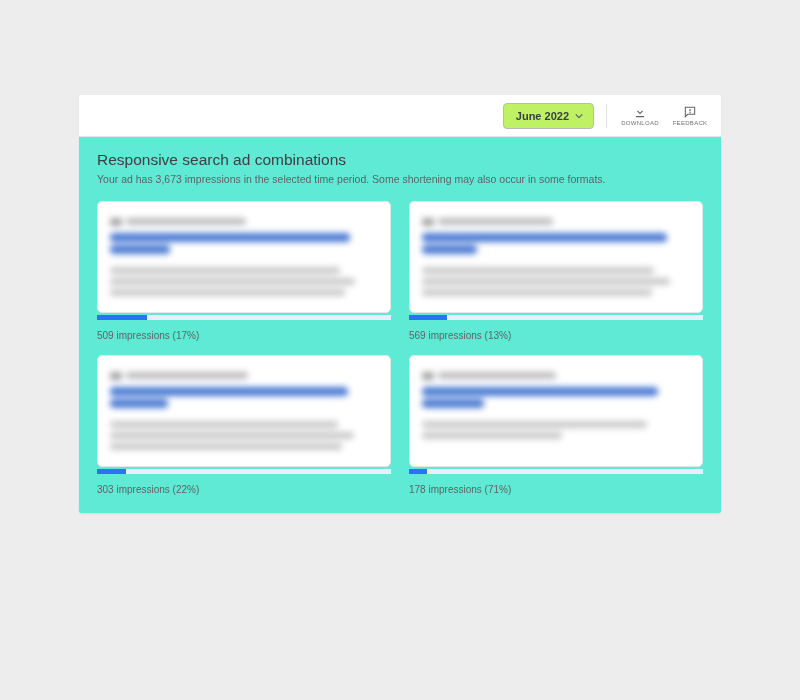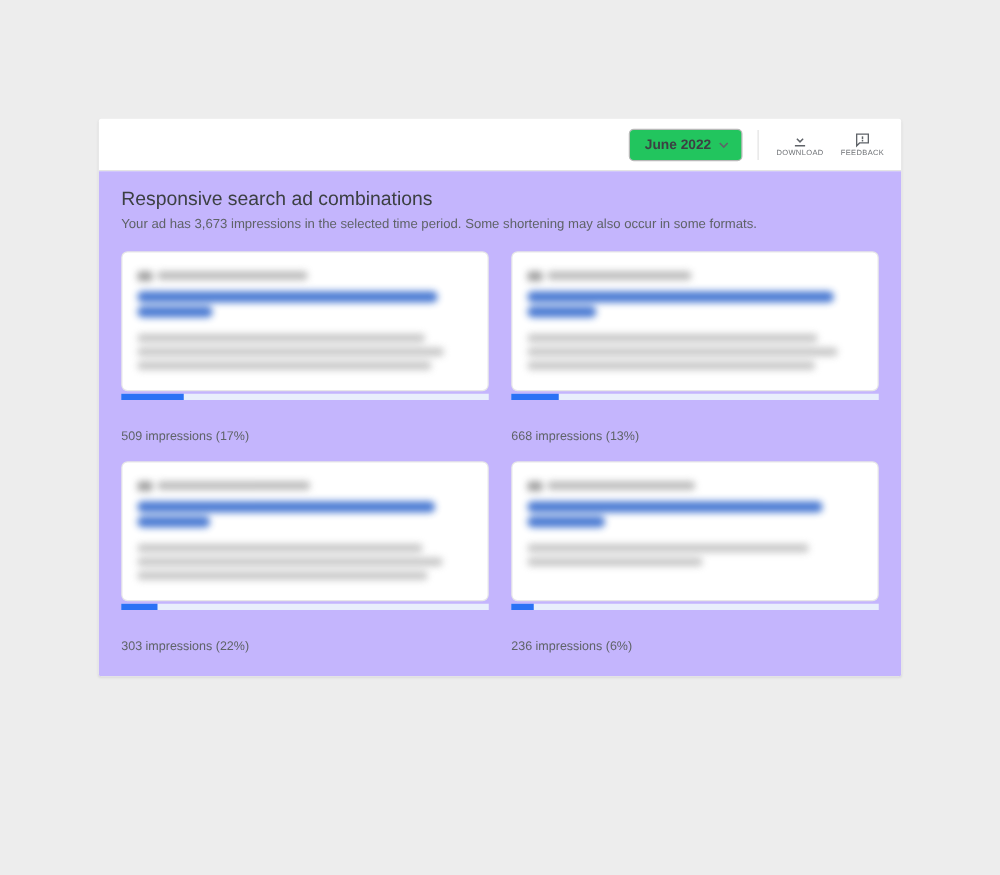--- a/index.html
+++ b/index.html
@@ -33,21 +33,21 @@
     border-radius: 4px;
     height: 26px;
     padding: 0 10px 0 12px;
     display: flex;
     align-items: center;
     gap: 6px;
     font-size: 11px;
     font-weight: 700;
     color: #3c4043;
     cursor: pointer;
-    background: #22c55e;
+    background: #bef264;
   }
   .date-btn svg { width: 8px; height: 8px; }
   .vdiv {
     width: 1px;
     height: 24px;
     background: #e4e4e4;
     margin: 0 4px;
   }
   .tool {
     display: flex;
@@ -59,21 +59,21 @@
     cursor: pointer;
     color: #5f6368;
   }
   .tool svg { width: 14px; height: 14px; }
   .tool span {
     font-size: 6px;
     letter-spacing: 0.3px;
     color: #6d7074;
   }
   .content {
-    background: #c4b5fd;
+    background: #5eead4;
     padding: 14px 18px 18px 18px;
   }
   .title {
     font-size: 15.5px;
     color: #3c4043;
     font-weight: 400;
     margin-bottom: 4px;
   }
   .subtitle {
     font-size: 10.5px;
@@ -132,21 +132,21 @@
     border-radius: 0;
   }
   .progress-fill {
     position: absolute;
     left: 0; top: 0; bottom: 0;
     background: #2b72f5;
   }
   .caption {
     font-size: 10px;
     color: #5f6368;
-    margin-top: 24px;
+    margin-top: 10px;
   }
 </style>
 </head>
 <body>
 
 <div class="panel">
 
   <div class="topbar">
     <div class="date-btn">
       <span>June 2022</span>
@@ -203,21 +203,21 @@
             <span class="blueline" style="width:55px"></span>
             <div style="height:6px"></div>
             <span class="desc" style="width:232px"></span>
             <span class="desc" style="width:248px"></span>
             <span class="desc" style="width:230px"></span>
           </div>
         </div>
         <div class="progress">
           <div class="progress-fill" style="width:13%"></div>
         </div>
-        <div class="caption">668 impressions (13%)</div>
+        <div class="caption">569 impressions (13%)</div>
       </div>
 
       <div class="card-wrap">
         <div class="card">
           <div class="blur-wrap">
             <span class="tag"></span><span class="greyline" style="width:122px"></span>
             <span class="blueline" style="width:238px"></span>
             <span class="blueline" style="width:58px"></span>
             <div style="height:6px"></div>
             <span class="desc" style="width:228px"></span>
@@ -238,18 +238,18 @@
             <span class="blueline" style="width:236px"></span>
             <span class="blueline" style="width:62px"></span>
             <div style="height:6px"></div>
             <span class="desc" style="width:225px"></span>
             <span class="desc" style="width:140px"></span>
           </div>
         </div>
         <div class="progress">
           <div class="progress-fill" style="width:6%"></div>
         </div>
-        <div class="caption">236 impressions (6%)</div>
+        <div class="caption">178 impressions (71%)</div>
       </div>
 
     </div>
   </div>
 </div>
 
 </body></html>

